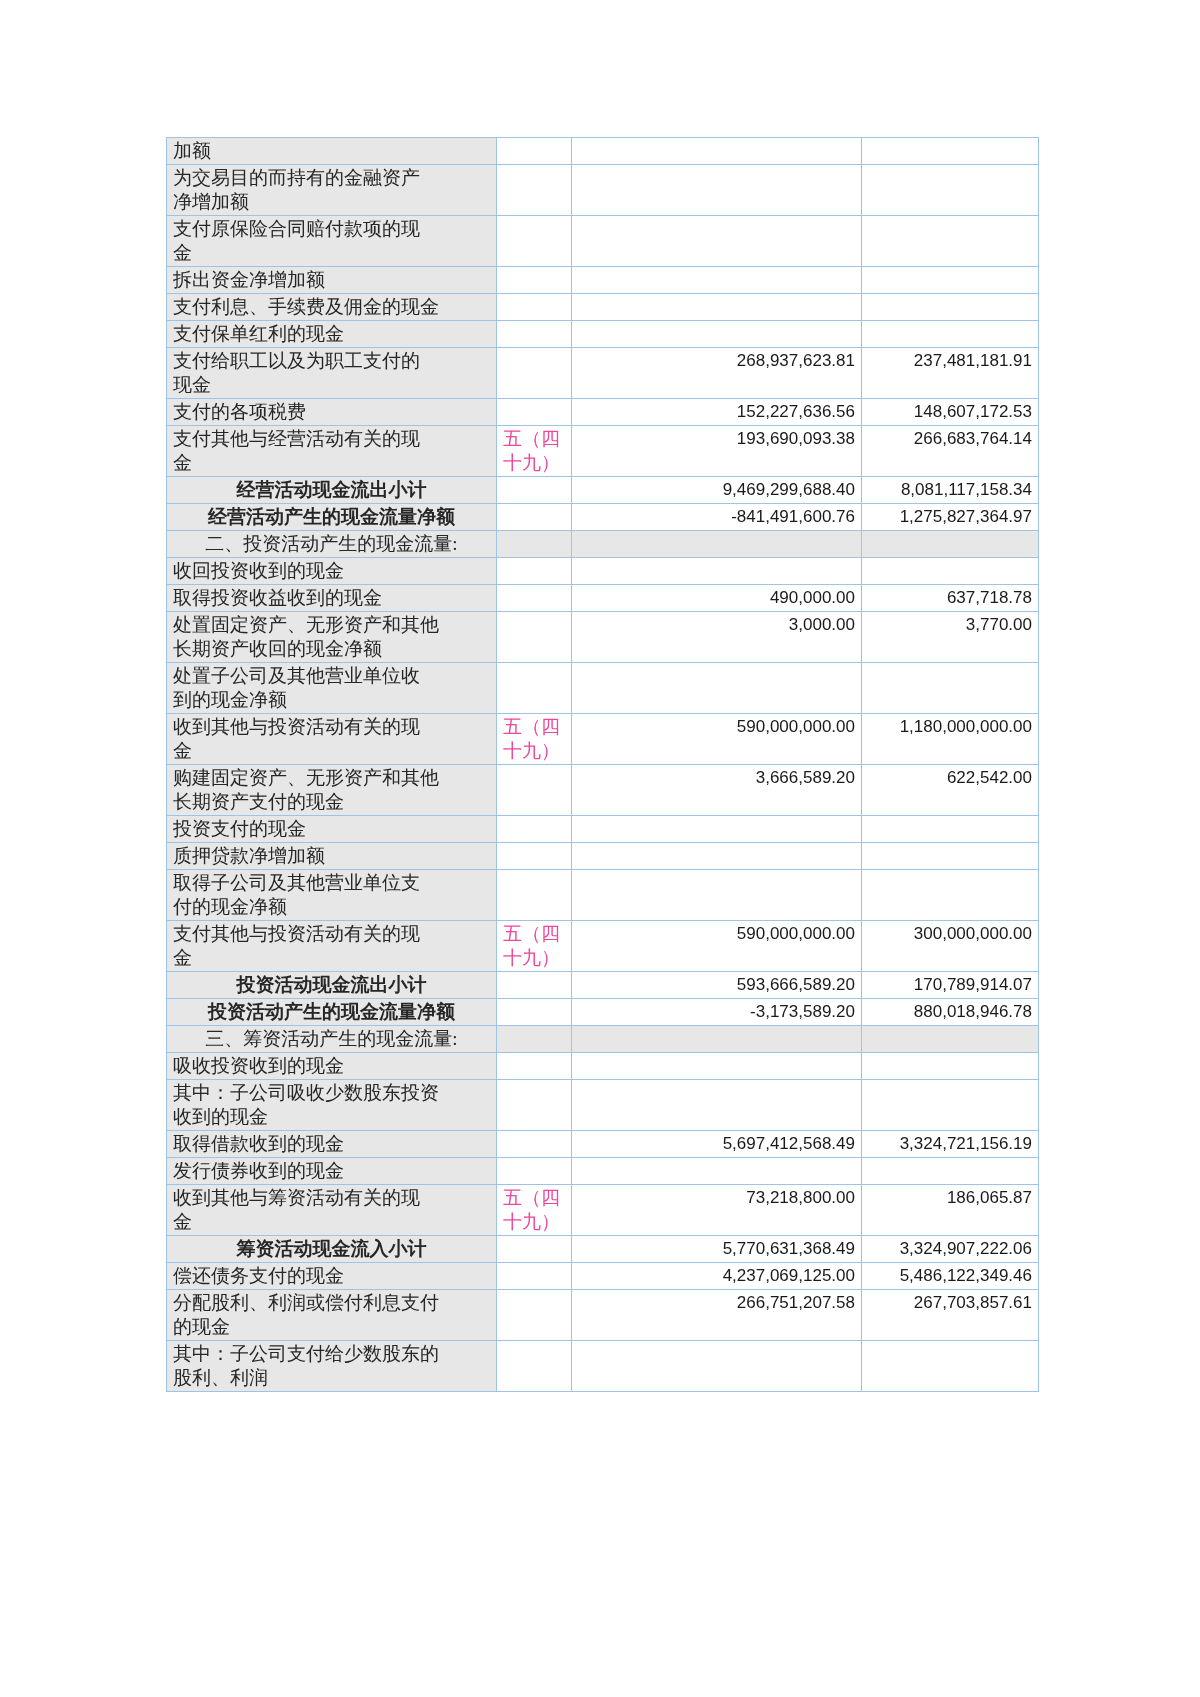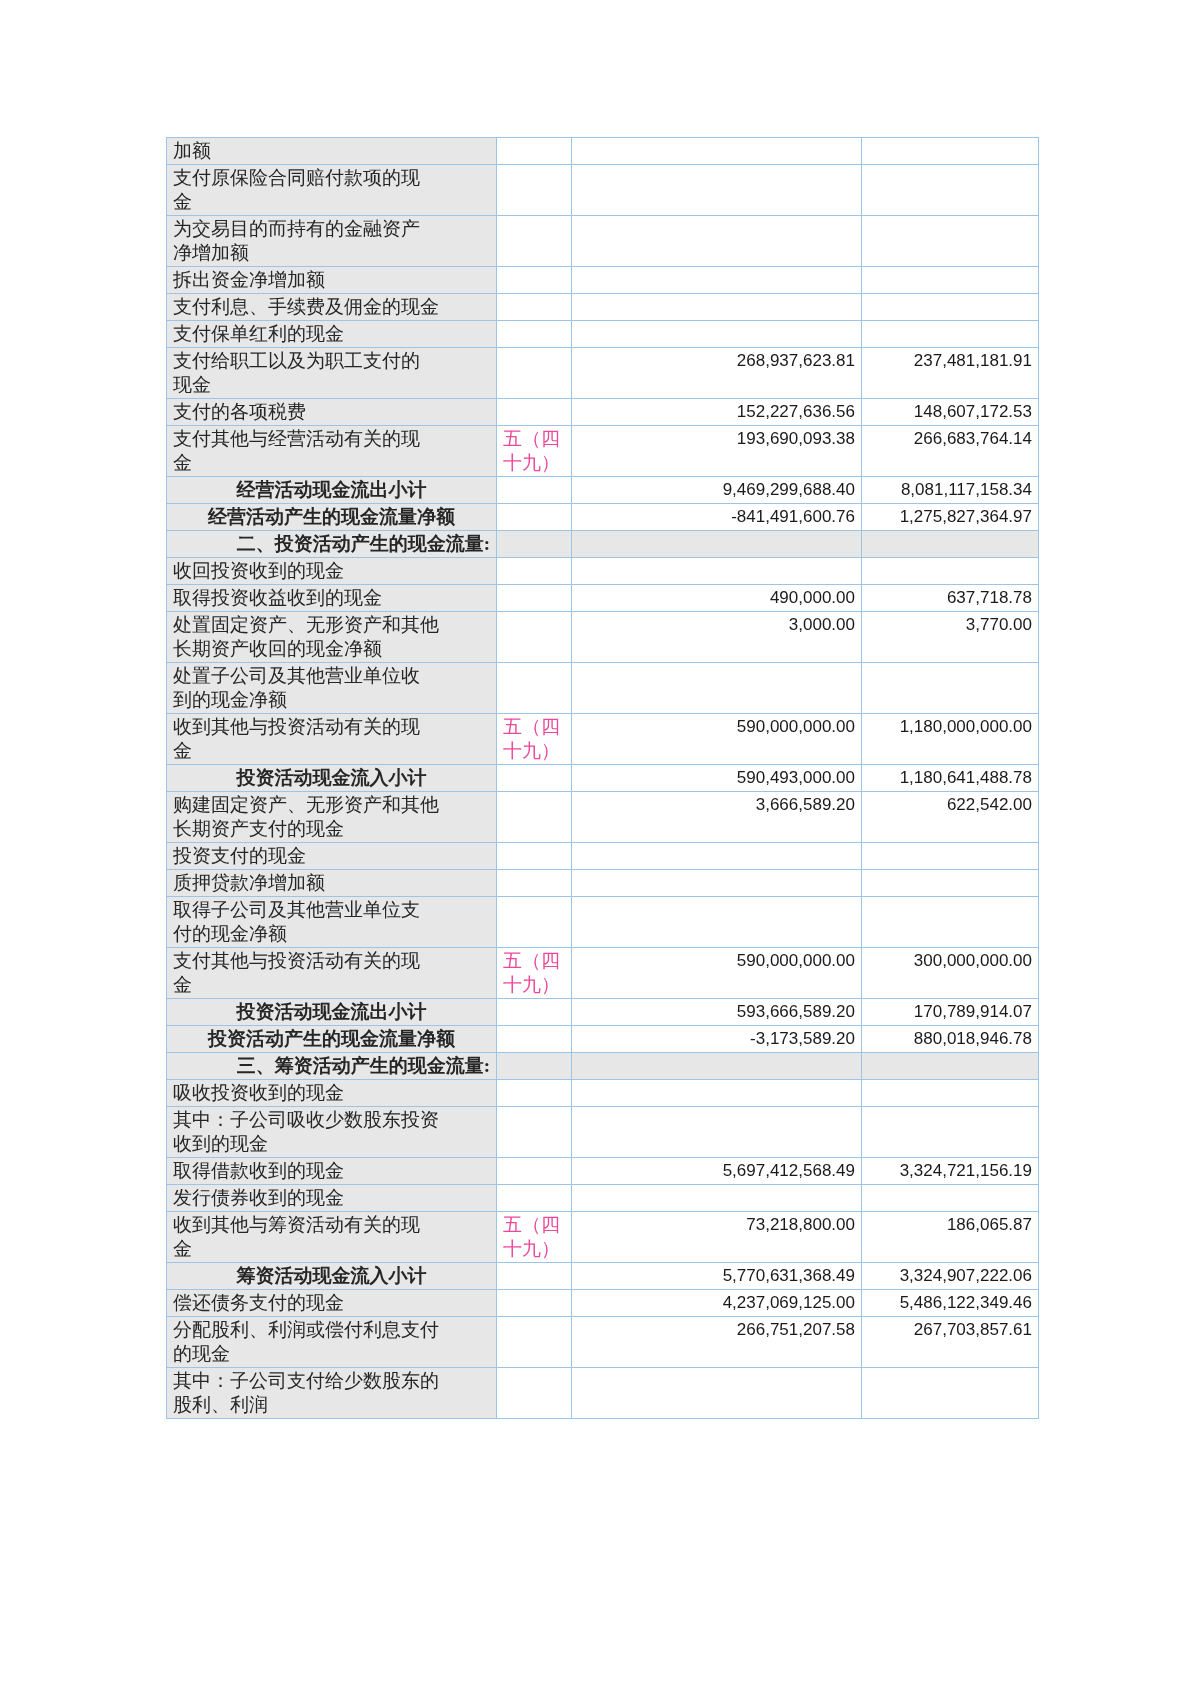--- a/index.html
+++ b/index.html
@@ -66,22 +66,22 @@
   }
   tr.subtotal td.c-label {
     font-weight: bold;
     text-align: center;
     margin-left: 40px;
   }
   tr.section td {
     background: #e7e7e7;
   }
   tr.section td.c-label {
-    font-weight: bold;
-    text-align: right;
+    font-weight: normal;
+    text-align: center;
   }
 </style>
 </head>
 <body>
 
 <div class="page">
   <table class="cashflow">
     <colgroup>
       <col class="col-label">
       <col class="col-note">
@@ -91,30 +91,30 @@
     <tbody>
 
         <tr class="item">
           <td class="c-label">加额</td>
           <td class="c-note"></td>
           <td class="c-current"></td>
           <td class="c-previous"></td>
         </tr>
 
         <tr class="item">
-          <td class="c-label">支付原保险合同赔付款项的现
-金</td>
-          <td class="c-note"></td>
-          <td class="c-current"></td>
-          <td class="c-previous"></td>
-        </tr>
-
-        <tr class="item">
           <td class="c-label">为交易目的而持有的金融资产
 净增加额</td>
+          <td class="c-note"></td>
+          <td class="c-current"></td>
+          <td class="c-previous"></td>
+        </tr>
+
+        <tr class="item">
+          <td class="c-label">支付原保险合同赔付款项的现
+金</td>
           <td class="c-note"></td>
           <td class="c-current"></td>
           <td class="c-previous"></td>
         </tr>
 
         <tr class="item">
           <td class="c-label">拆出资金净增加额</td>
           <td class="c-note"></td>
           <td class="c-current"></td>
           <td class="c-previous"></td>
@@ -211,26 +211,20 @@
 
         <tr class="item">
           <td class="c-label">收到其他与投资活动有关的现
 金</td>
           <td class="c-note">五（四
 十九）</td>
           <td class="c-current">590,000,000.00</td>
           <td class="c-previous">1,180,000,000.00</td>
         </tr>
 
-        <tr class="subtotal">
-          <td class="c-label">投资活动现金流入小计</td>
-          <td class="c-note"></td>
-          <td class="c-current">590,493,000.00</td>
-          <td class="c-previous">1,180,641,488.78</td>
-        </tr>
 
         <tr class="item">
           <td class="c-label">购建固定资产、无形资产和其他
 长期资产支付的现金</td>
           <td class="c-note"></td>
           <td class="c-current">3,666,589.20</td>
           <td class="c-previous">622,542.00</td>
         </tr>
 
         <tr class="item">

